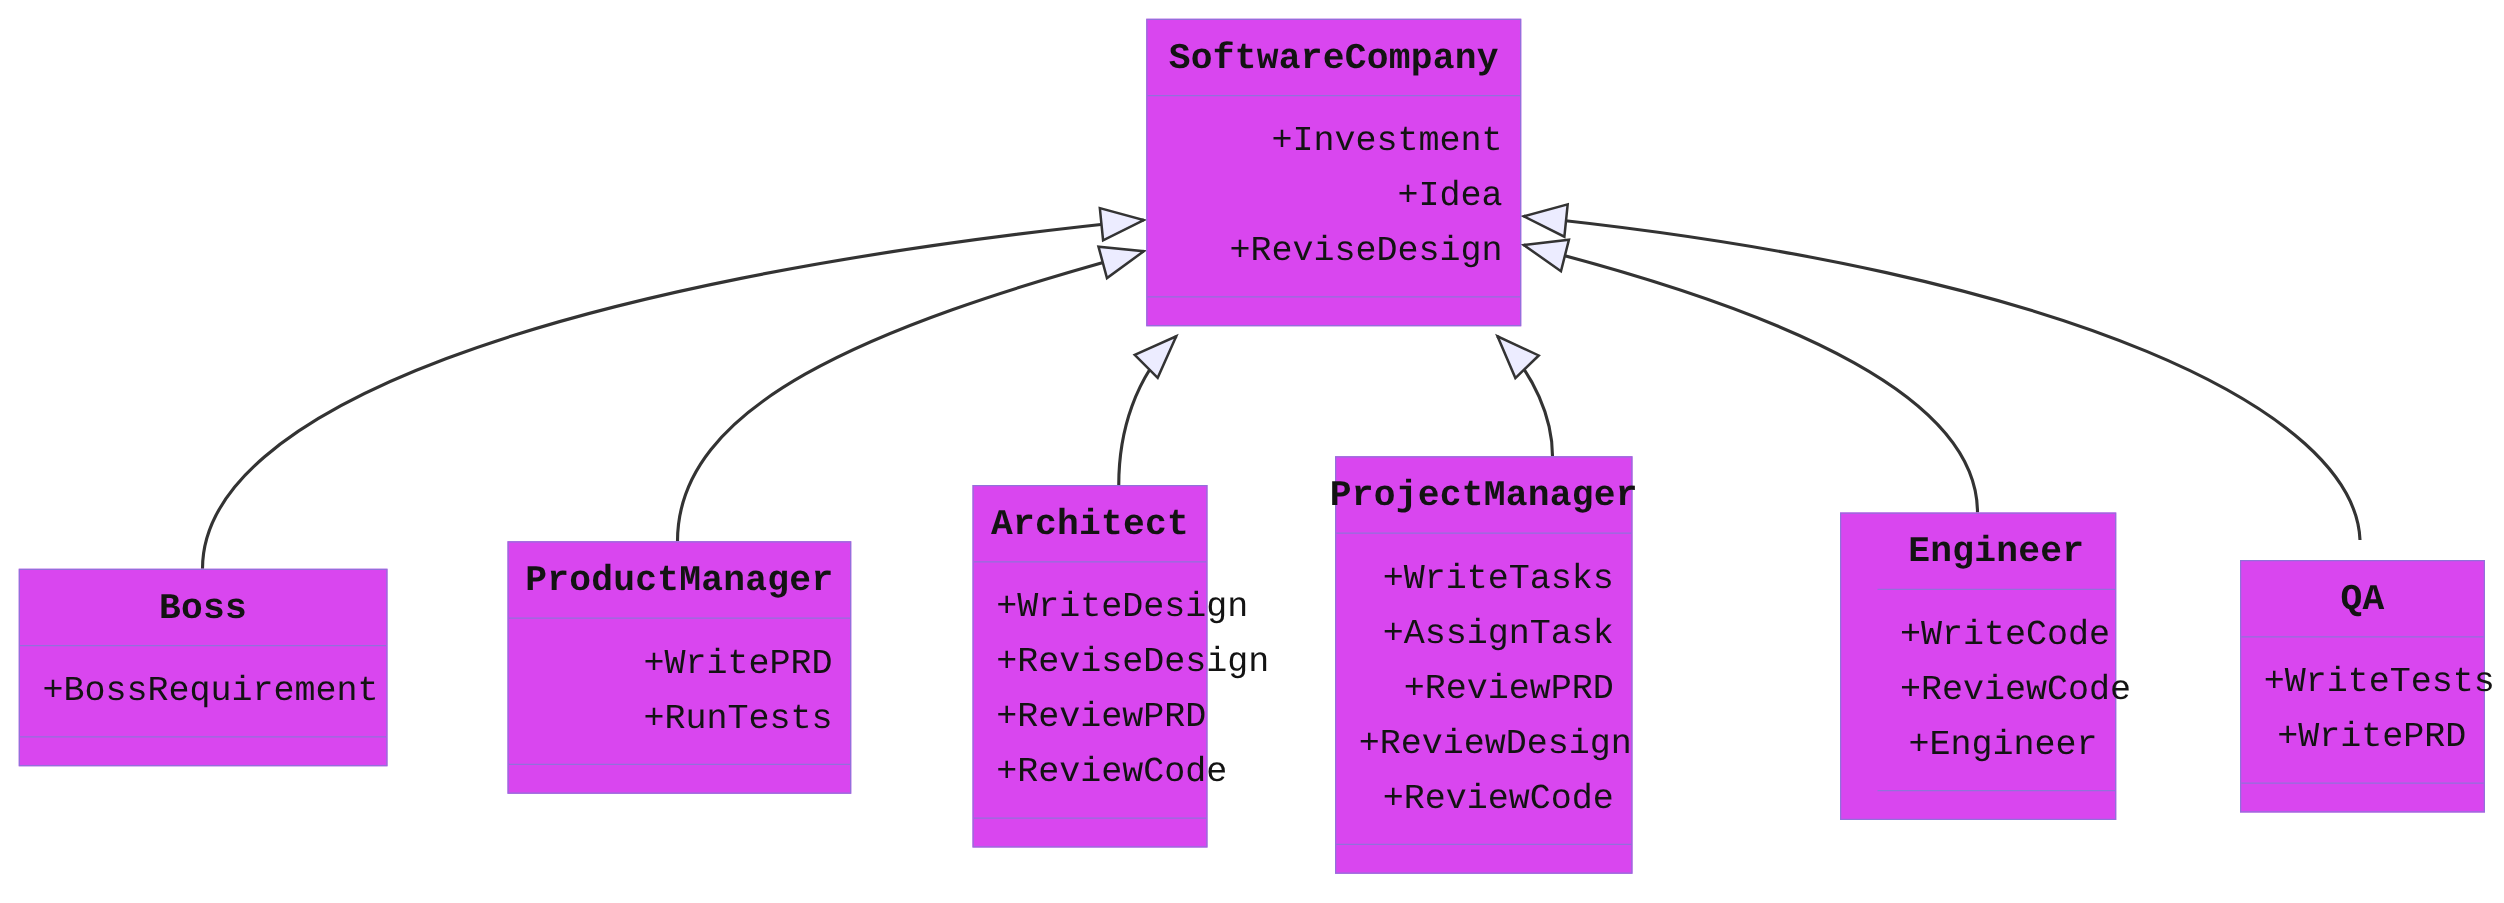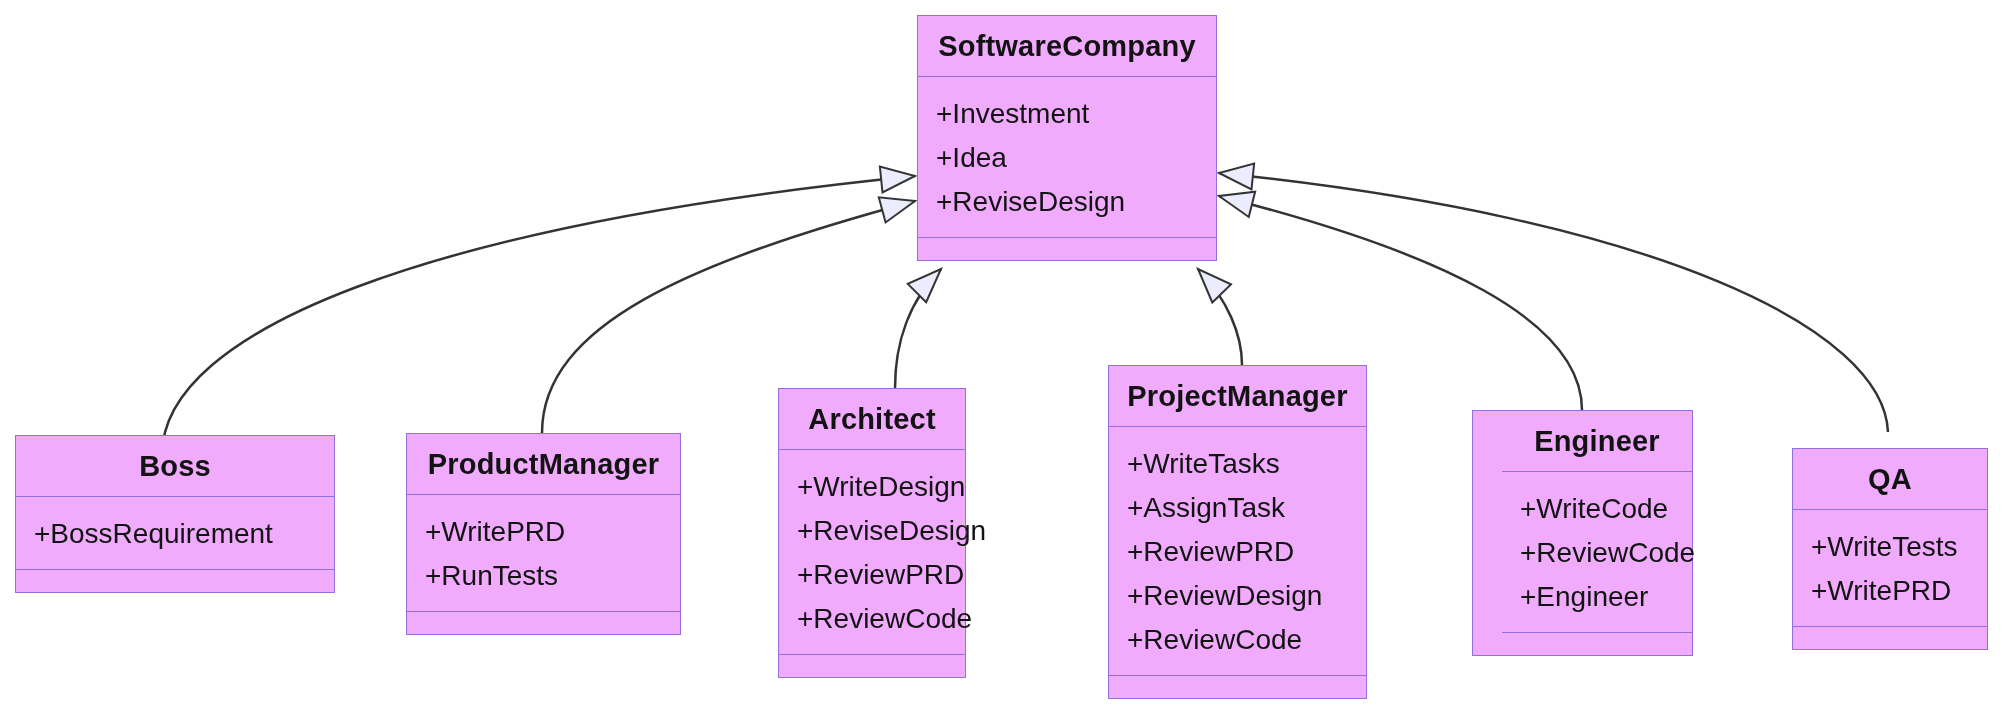--- a/index.html
+++ b/index.html
@@ -9,35 +9,37 @@
     background:#ffffff;
     font-family:"Liberation Sans", sans-serif;
     overflow:hidden;
   }
   svg.edge-layer{position:absolute;left:0;top:0;width:2003px;height:722px;}
   .edge{fill:none;stroke:#333333;stroke-width:2.5px;}
 
   .class-box{
     position:absolute;
     box-sizing:border-box;
-    background:#f0abfc;
+    background:#d946ef;
     border:1.7px solid #9370DB;
     color:#131313;
+    font-family:Liberation Mono, monospace;
   }
   .class-title{
     height:60px;
     display:flex;align-items:center;justify-content:center;
     font-weight:bold;
     font-size:29px;
     letter-spacing:0.2px;
     white-space:nowrap;
   }
   .class-attrs{
     border-top:1.7px solid #9370DB;
     padding:15px 0 13px 0;
+    text-align:right;
   }
   .attr{
     height:44px;line-height:44px;
     padding-left:18px;padding-right:14px;
     font-size:28px;
     white-space:nowrap;
   }
   .class-methods{
     border-top:1.7px solid #9370DB;
     height:22px;
@@ -65,21 +67,21 @@
   <div class="class-box" style="left:917px;top:15px;width:300px;">
     <div class="class-title">SoftwareCompany</div>
     <div class="class-attrs">
       <div class="attr">+Investment</div>
       <div class="attr">+Idea</div>
       <div class="attr">+ReviseDesign</div>
     </div>
     <div class="class-methods"></div>
   </div>
 
-  <div class="class-box" style="left:15px;top:435px;width:320px;">
+  <div class="class-box" style="left:15px;top:455px;width:295px;">
     <div class="class-title">Boss</div>
     <div class="class-attrs">
       <div class="attr">+BossRequirement</div>
     </div>
     <div class="class-methods"></div>
   </div>
 
   <div class="class-box" style="left:406px;top:433px;width:275px;">
     <div class="class-title">ProductManager</div>
     <div class="class-attrs">
@@ -93,21 +95,21 @@
     <div class="class-title">Architect</div>
     <div class="class-attrs">
       <div class="attr">+WriteDesign</div>
       <div class="attr">+ReviseDesign</div>
       <div class="attr">+ReviewPRD</div>
       <div class="attr">+ReviewCode</div>
     </div>
     <div class="class-methods"></div>
   </div>
 
-  <div class="class-box" style="left:1108px;top:365px;width:259px;">
+  <div class="class-box" style="left:1068px;top:365px;width:238px;">
     <div class="class-title">ProjectManager</div>
     <div class="class-attrs">
       <div class="attr">+WriteTasks</div>
       <div class="attr">+AssignTask</div>
       <div class="attr">+ReviewPRD</div>
       <div class="attr">+ReviewDesign</div>
       <div class="attr">+ReviewCode</div>
     </div>
     <div class="class-methods"></div>
   </div>

